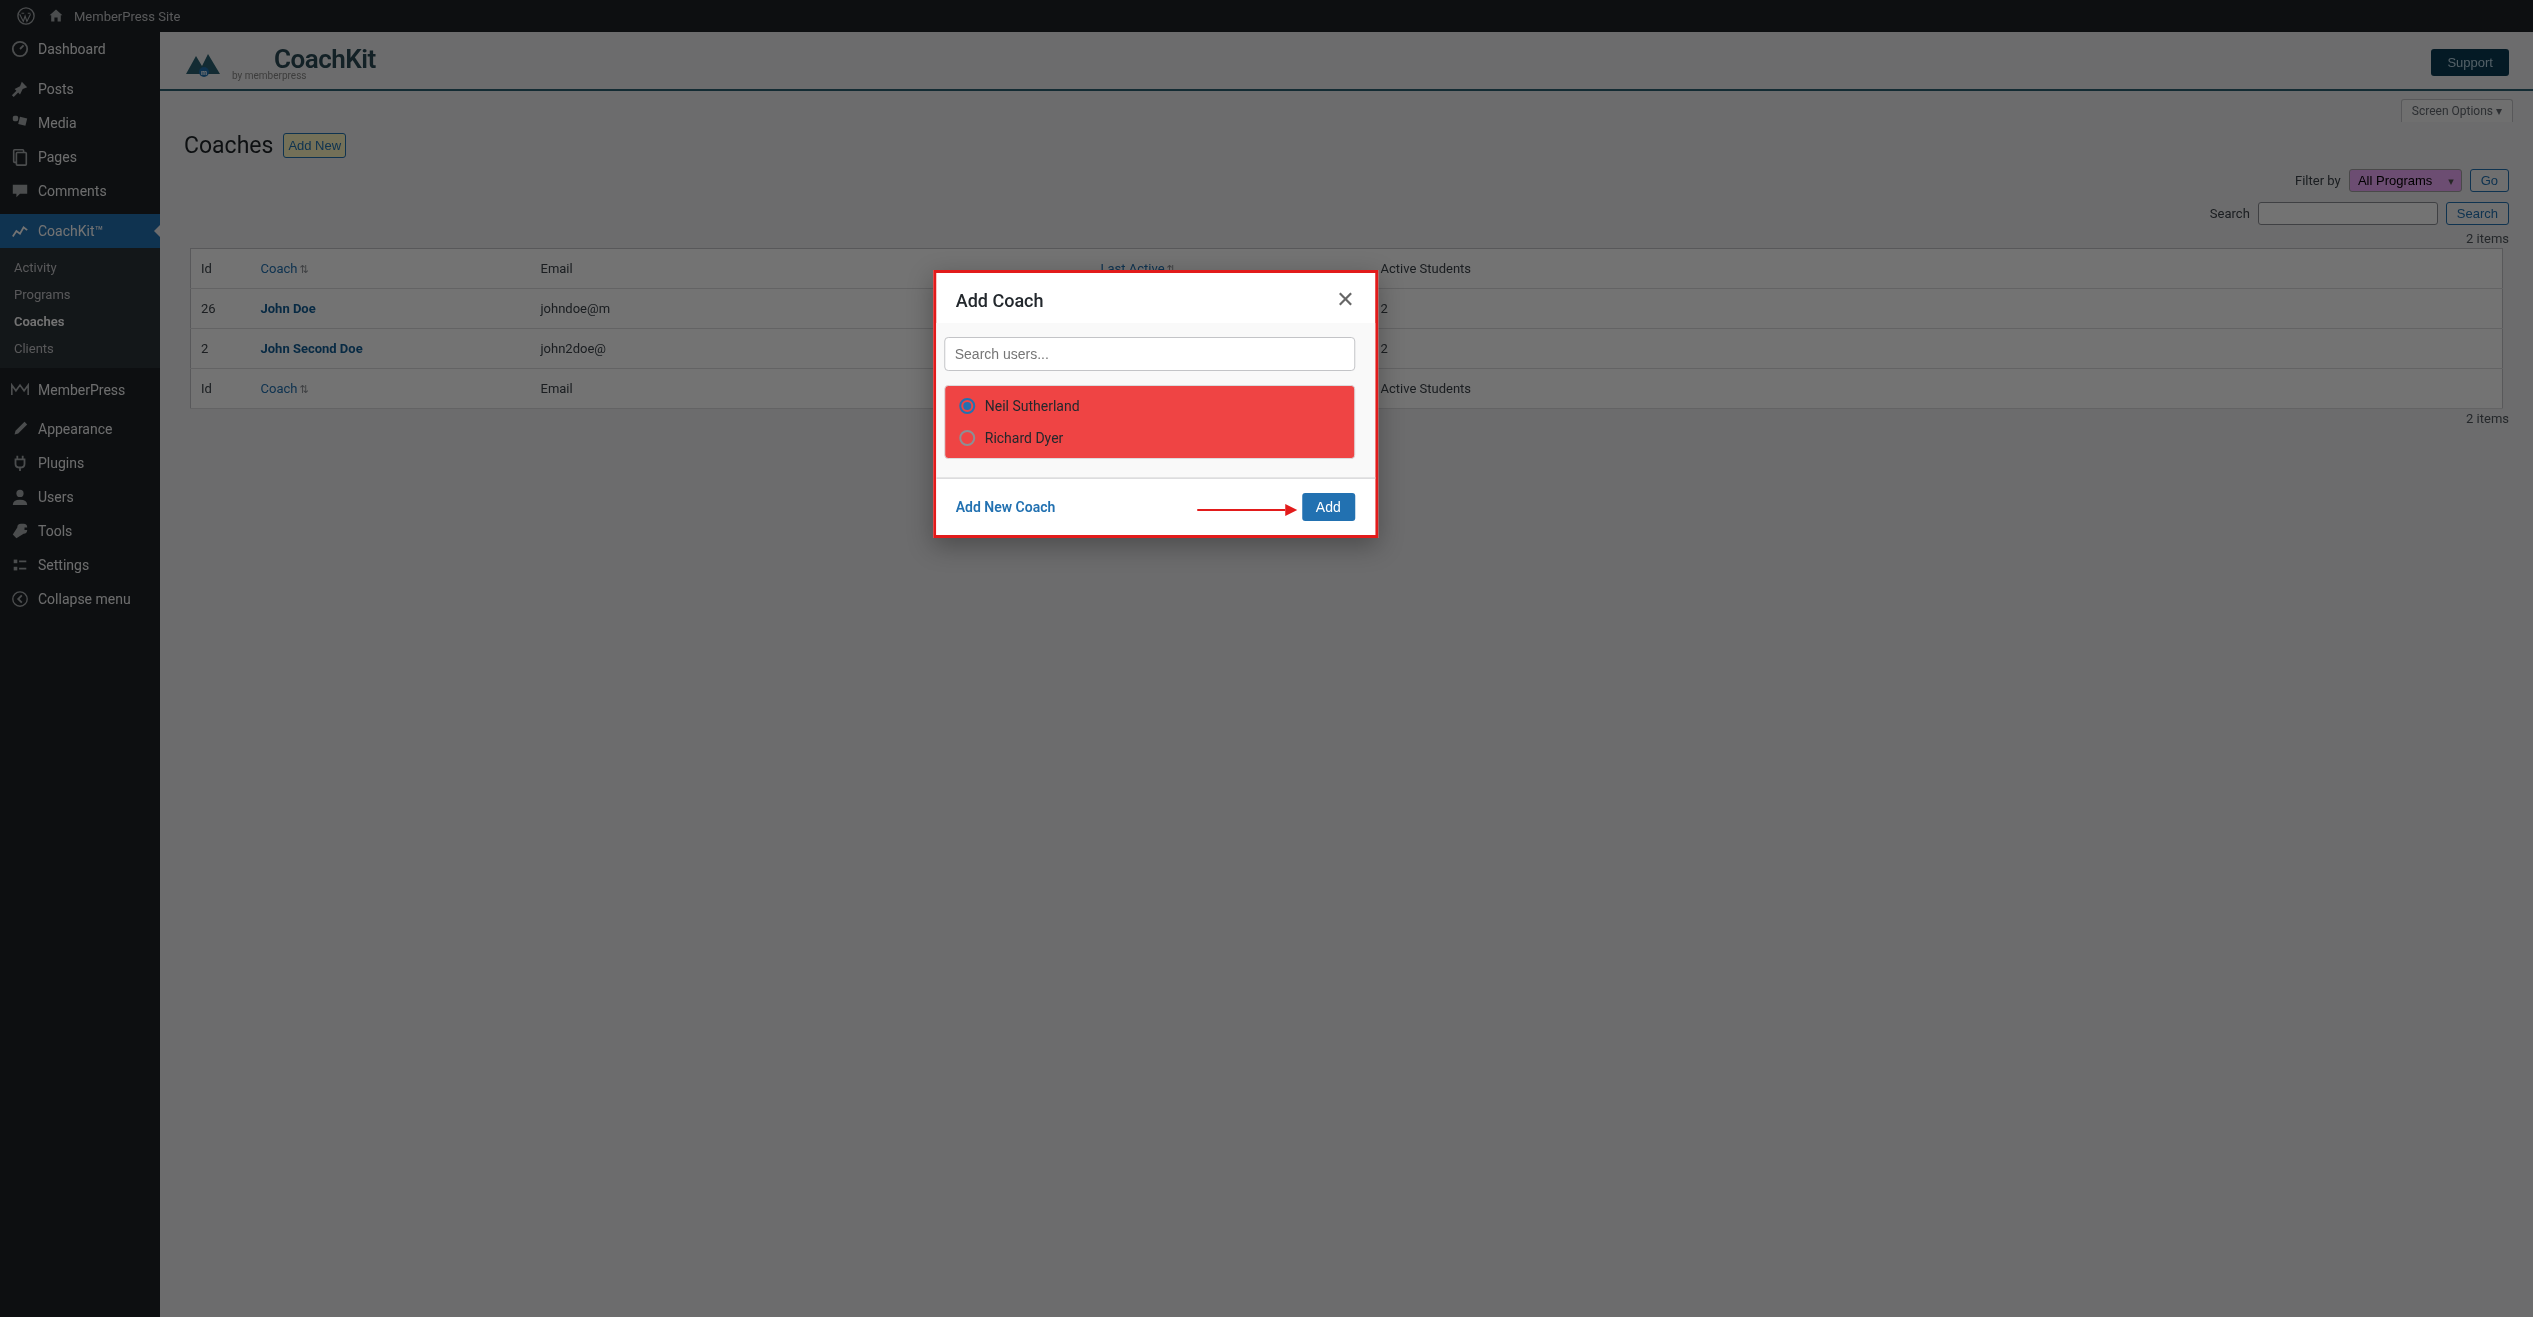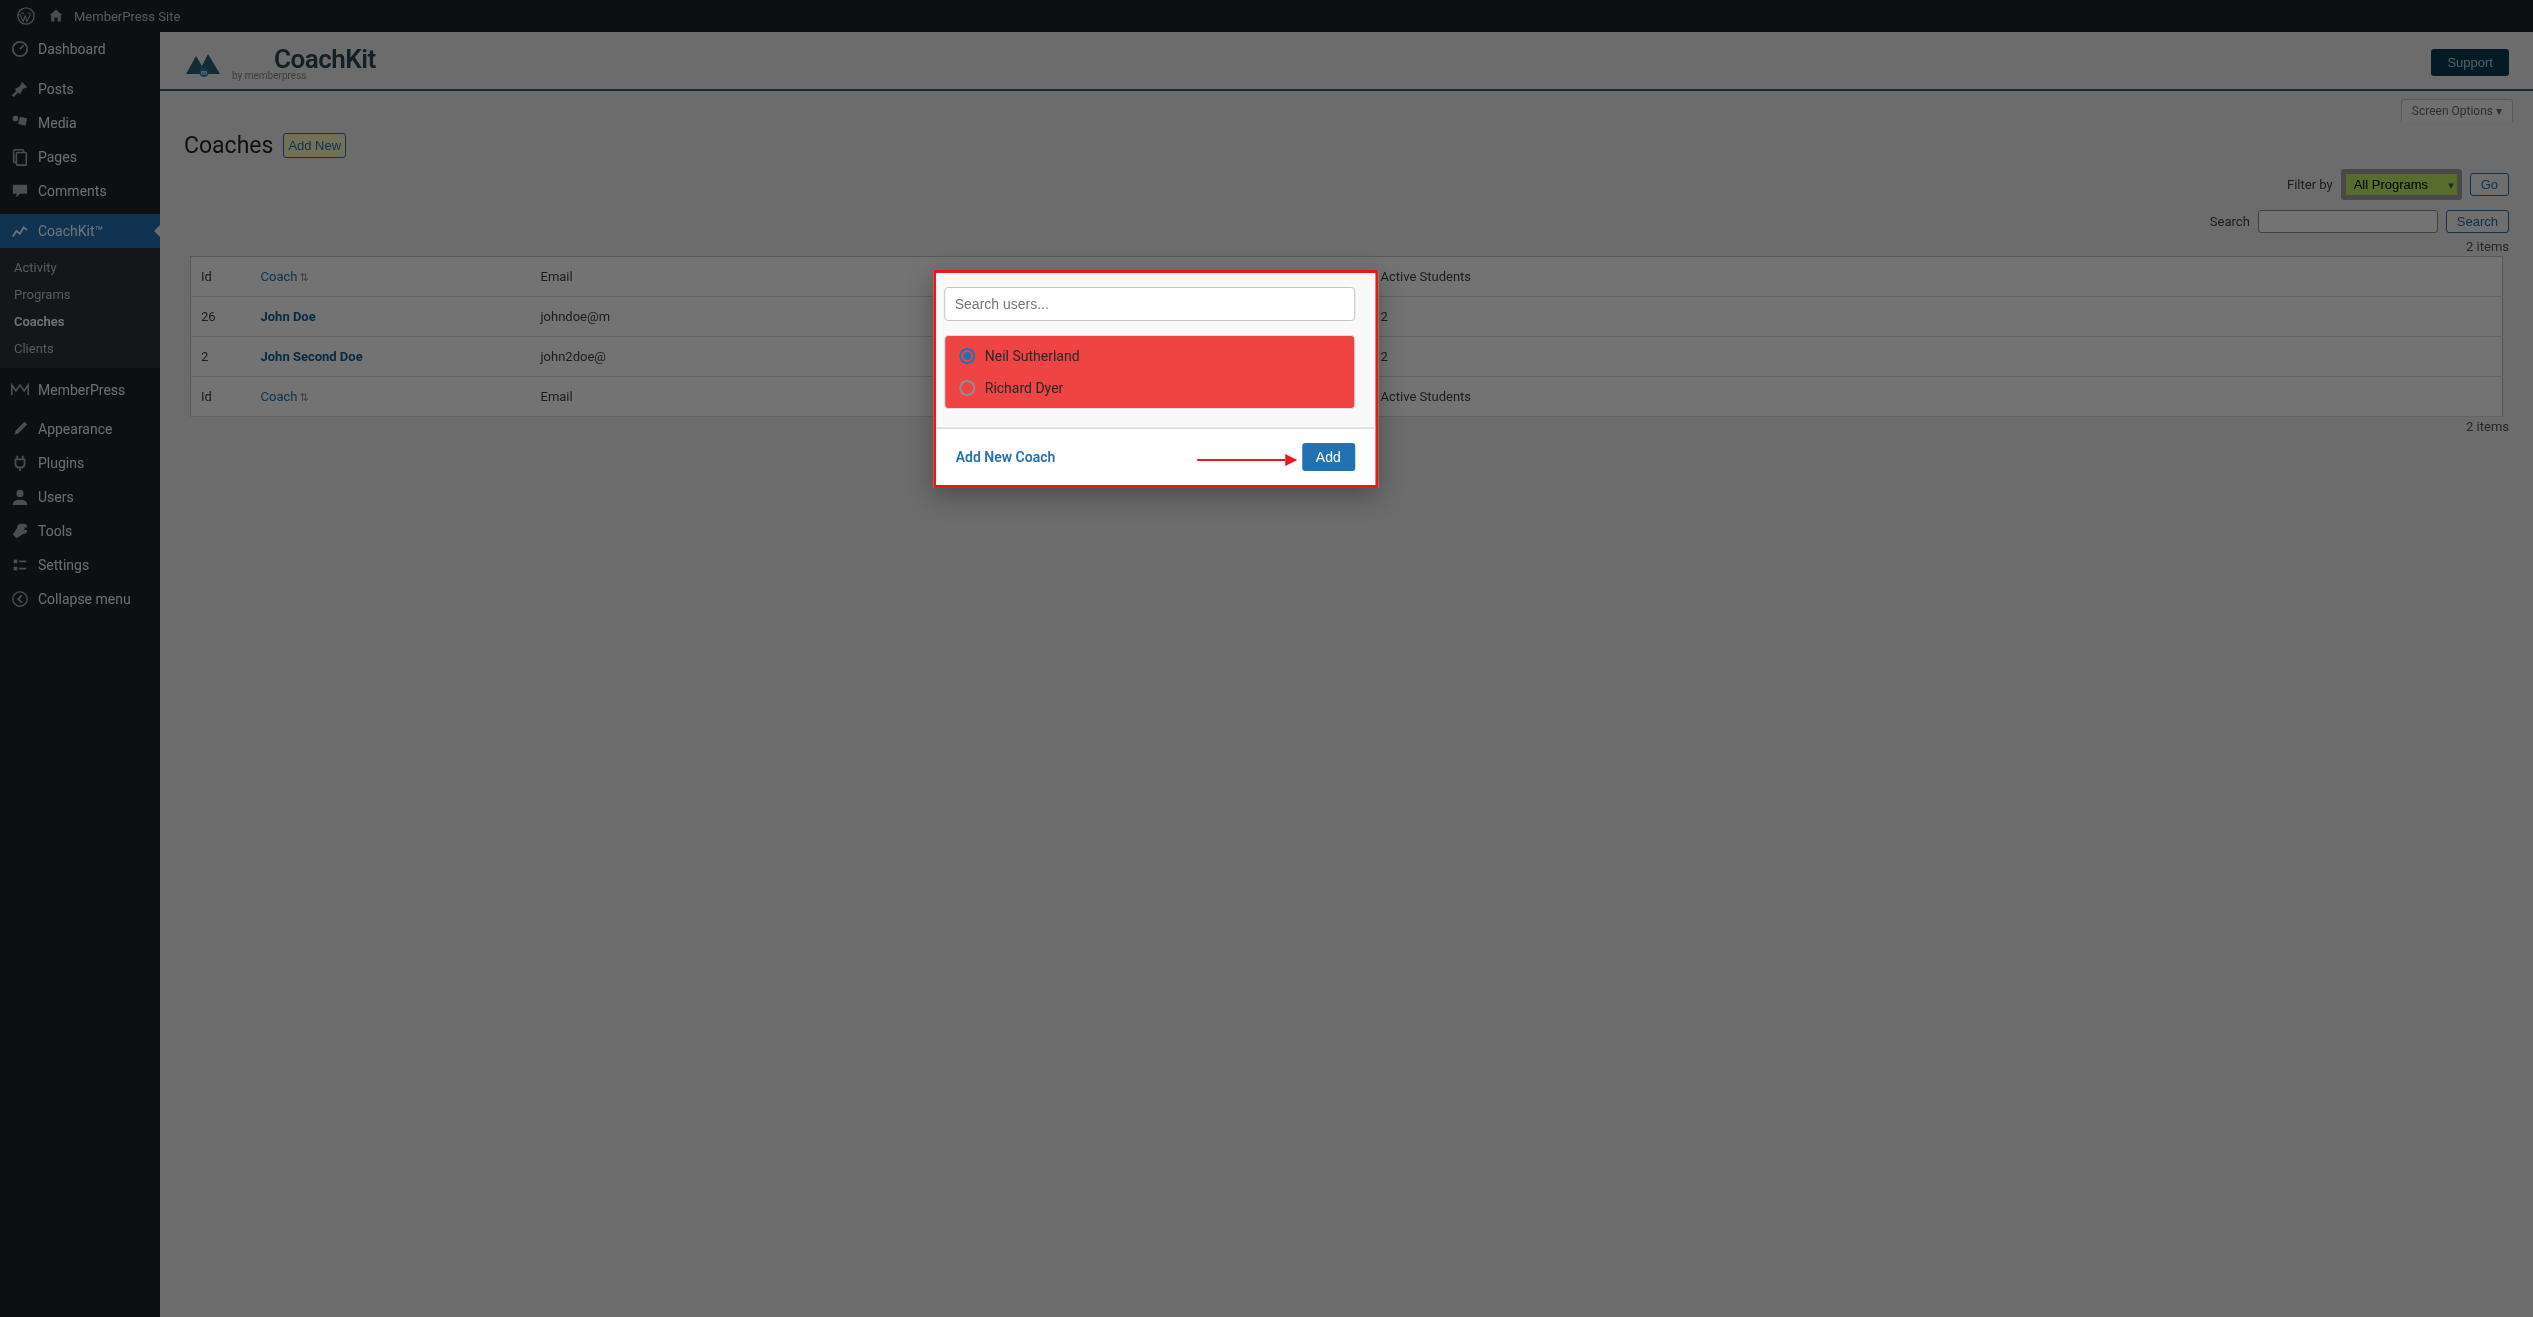--- a/index.html
+++ b/index.html
@@ -165,27 +165,28 @@
 .filters {
   padding: 10px 24px 4px 24px;
   display: flex;
   justify-content: flex-end;
   align-items: center;
   gap: 8px;
   font-size: 13px;
   color: #3c434a;
 }
 .filters select {
-  border: 5px solid #a3a3a3;
+  border: 1px solid #a3a3a3;
   border-radius: 3px;
   padding: 3px 28px 3px 8px;
   font-size: 13px;
-  background: #bef264;
+  background: #f0abfc;
   appearance: none;
   position: relative;
+  text-align: center;
 }
 .select-wrap { position: relative; display: inline-block; }
 .select-wrap::after {
   content: "▾";
   position: absolute;
   right: 8px;
   top: 50%;
   transform: translateY(-50%);
   color: #555;
   pointer-events: none;
@@ -608,20 +609,24 @@
     </table>
   </div>
 
   <div class="items-count">2 items</div>
 
 </div>
 
 <div class="overlay-dim"></div>
 
 <div class="modal">
+  <div class="modal-head">
+    <h2>Add Coach</h2>
+    <span class="close-x">✕</span>
+  </div>
   <div class="upper-body">
     <input class="search-users" type="text" placeholder="Search users..." style="">
     <div class="user-list">
       <div class="user-row">
         <span class="radio">
             <span class="dot"></span>
           </span>
         <span>Neil Sutherland</span>
       </div>
       <div class="user-row">

